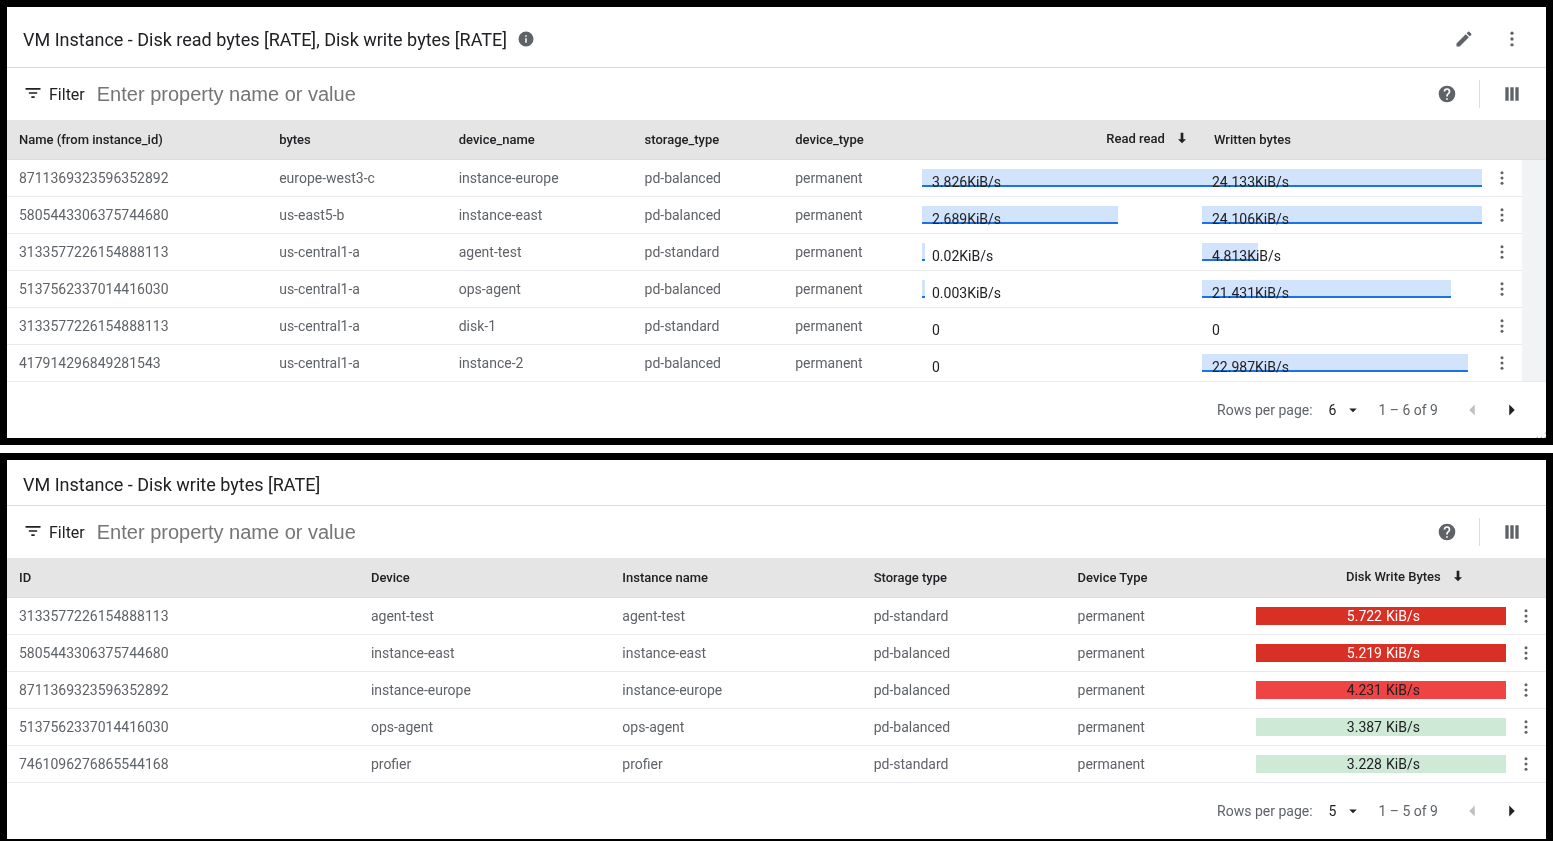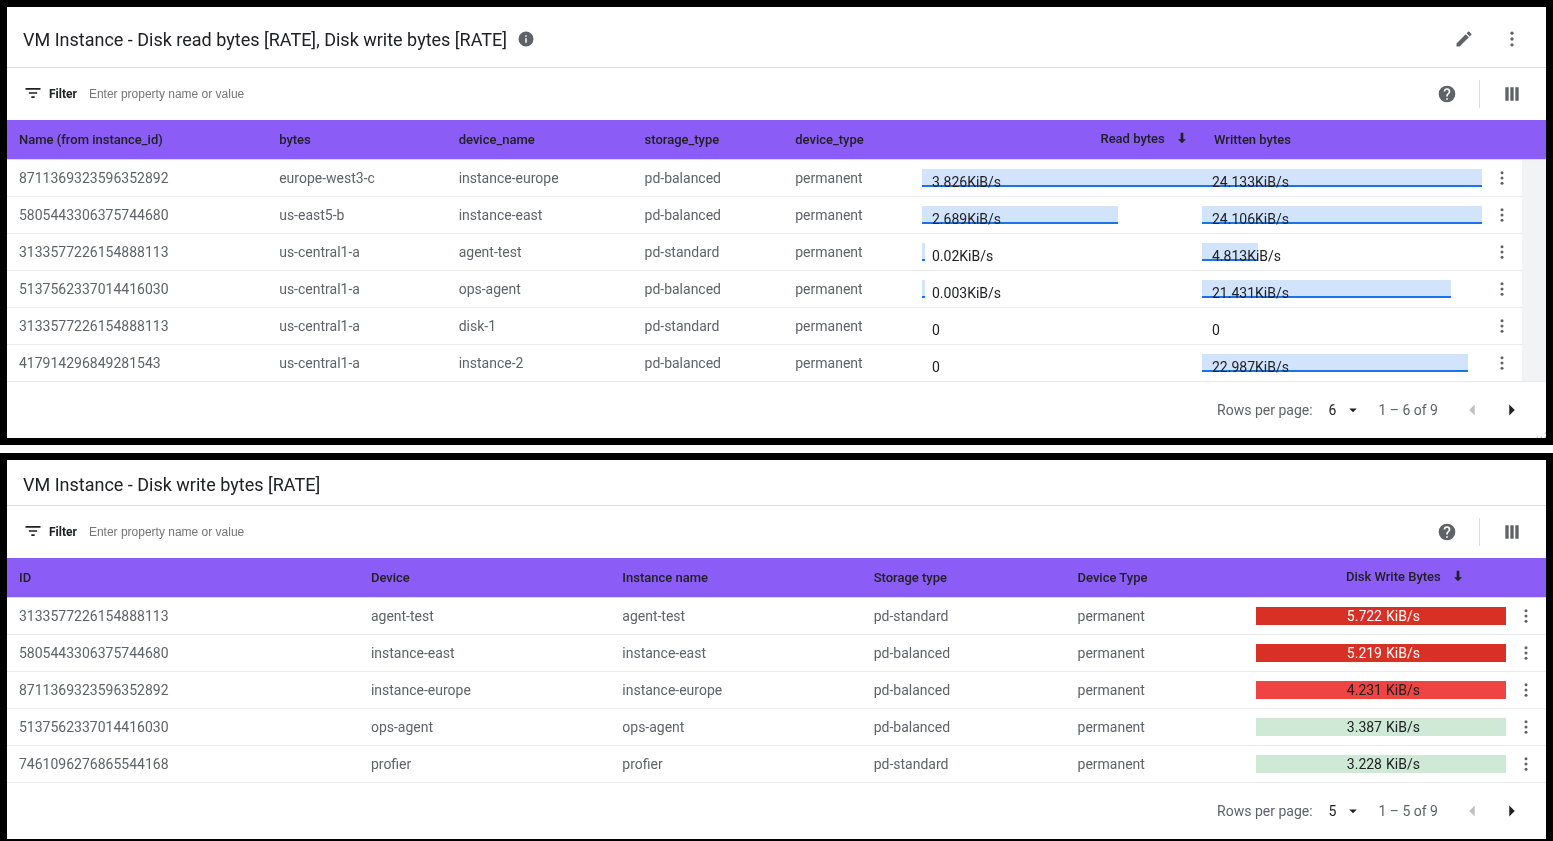--- a/index.html
+++ b/index.html
@@ -59,28 +59,28 @@
       padding: 8px 16px;
       border-top: 1px solid #dadce0;
       gap: 8px;
     }
     .filter-label-wrap {
       display: flex;
       align-items: center;
       gap: 6px;
     }
     .filter-label {
-      font-weight: 700;
-      font-size: 12px;
+      font-weight: 400;
+      font-size: 16px;
     }
     .filter-input {
       flex: 1;
       border: none;
       outline: none;
-      font-size: 12px;
+      font-size: 20px;
       color: #5f6368;
       padding: 6px 4px;
       background: transparent;
     }
     .filter-right {
       display: flex;
       align-items: center;
       gap: 4px;
     }
     .vbar {
@@ -90,21 +90,21 @@
       margin: 0 10px;
     }
     .table-wrap {
       overflow-x: auto;
     }
     table {
       width: 100%;
       border-collapse: collapse;
     }
     thead {
-      background: #8b5cf6;
+      background: #e5e5e5;
     }
     th {
       text-align: left;
       font-weight: 500;
       font-size: 13px;
       color: #202124;
       padding: 10px 12px;
       border-bottom: 1px solid #dadce0;
       white-space: nowrap;
     }
@@ -284,21 +284,21 @@
   <div class="table-wrap">
     <table>
       <thead>
         <tr>
           <th>Name (from instance_id)</th>
           <th>bytes</th>
           <th>device_name</th>
           <th>storage_type</th>
           <th>device_type</th>
           <th class="numcol">
-            <span>Read bytes</span>
+            <span>Read read</span>
             <span class="sort-arrow">
               <svg width="16" height="16" viewBox="0 0 24 24" fill="currentColor">
                   <path d="M12 20l-6-6h4V4h4v10h4z"></path>
                 </svg>
             </span>
           </th>
           <th>Written bytes</th>
           <th class="actioncol"></th>
           <th style="width:10px;padding:0"></th>
         </tr>

